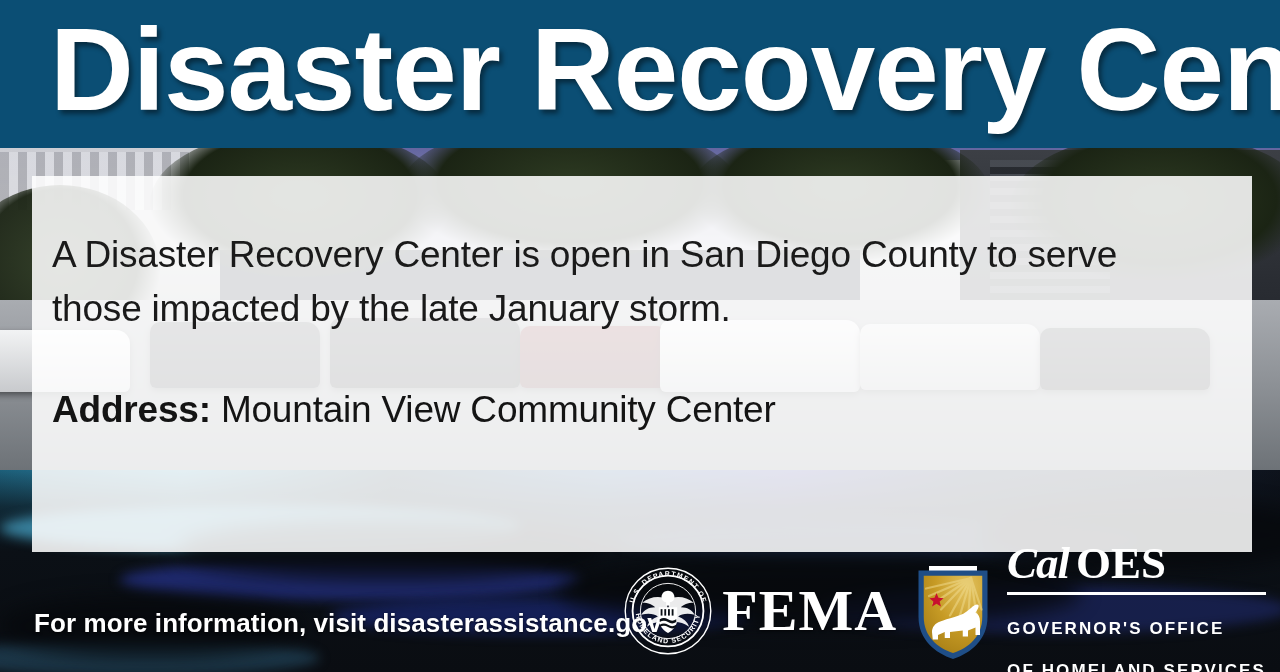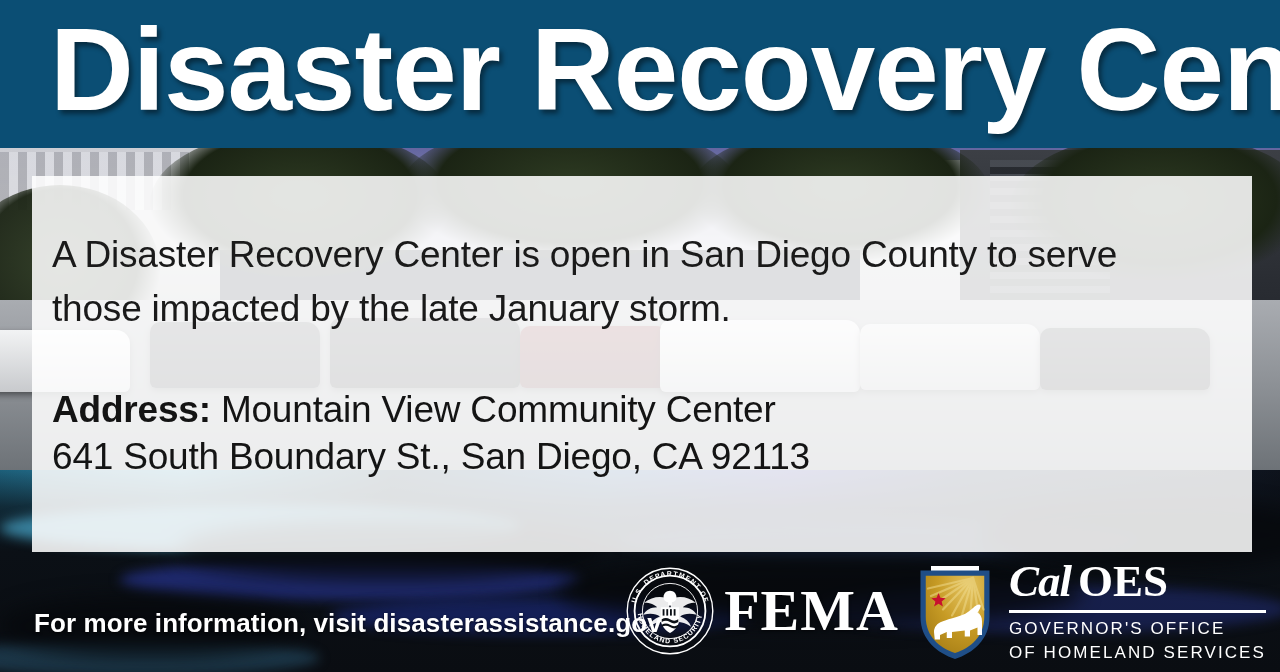--- a/index.html
+++ b/index.html
@@ -144,21 +144,21 @@
   }
   .details {
     margin-top:52px;
     color:#141414;
     font-size:37px;
     line-height:1.27;
     letter-spacing:-.2px;
   }
   .details .b { font-weight:700; }
   .details .gap { display:inline-block; width:9px; }
-  .line { white-space:nowrap; }
+  .line { white-space:nowrap;margin-top:8px; }
 
   
   .footer-note {
     position:absolute; left:34px; top:608px;
     color:#ffffff;
     font-family:"Liberation Sans Narrow","Liberation Sans", sans-serif;
     font-weight:700;
     font-size:26px;
     letter-spacing:.1px;
     z-index:7;
@@ -193,25 +193,26 @@
   .caloes-top {
     color:#fff; line-height:1; white-space:nowrap;
     font-family:"Liberation Serif", serif;
   }
   .caloes-cal { font-style:italic; font-weight:700; font-size:45px; letter-spacing:-1px; }
   .caloes-oes { font-weight:700; font-size:45px; letter-spacing:0px; margin-left:7px; }
   .caloes-rule { height:3px; background:#fff; width:100%; margin:3px 0 3px 0; }
   .caloes-sub {
     color:#fff;
     font-family:"Liberation Sans Narrow","Liberation Sans", sans-serif;
-    font-weight:400;
+    font-weight:700;
     font-size:17px;
     letter-spacing:2.1px;
     line-height:1.18;
     white-space:nowrap;
+    margin-top:18px;
   }
 </style>
 </head>
 <body>
 
 <div id="flyer">
 
   <div class="photo">
     <div class="sky"></div>
     <div class="bldg-l"></div>
@@ -248,23 +249,20 @@
   </div>
 
   <div class="panel">
     <div class="lede">A Disaster Recovery Center is open in San Diego County to serve those impacted by the late January storm.</div>
 
     <div class="details">
       <div class="line">
         <span class="b">Address:</span>
         <span>Mountain View Community Center</span>
       </div>
-      <div class="line">
-        <span>641 South Boundary St., San Diego, CA 92113</span>
-      </div>
     </div>
   </div>
 
   <div class="footer-note">For more information, visit disasterassistance.gov</div>
 
   <div class="logos">
 
     <div class="fema-group">
       <svg class="dhs-seal" viewBox="0 0 200 200">
         <defs>

